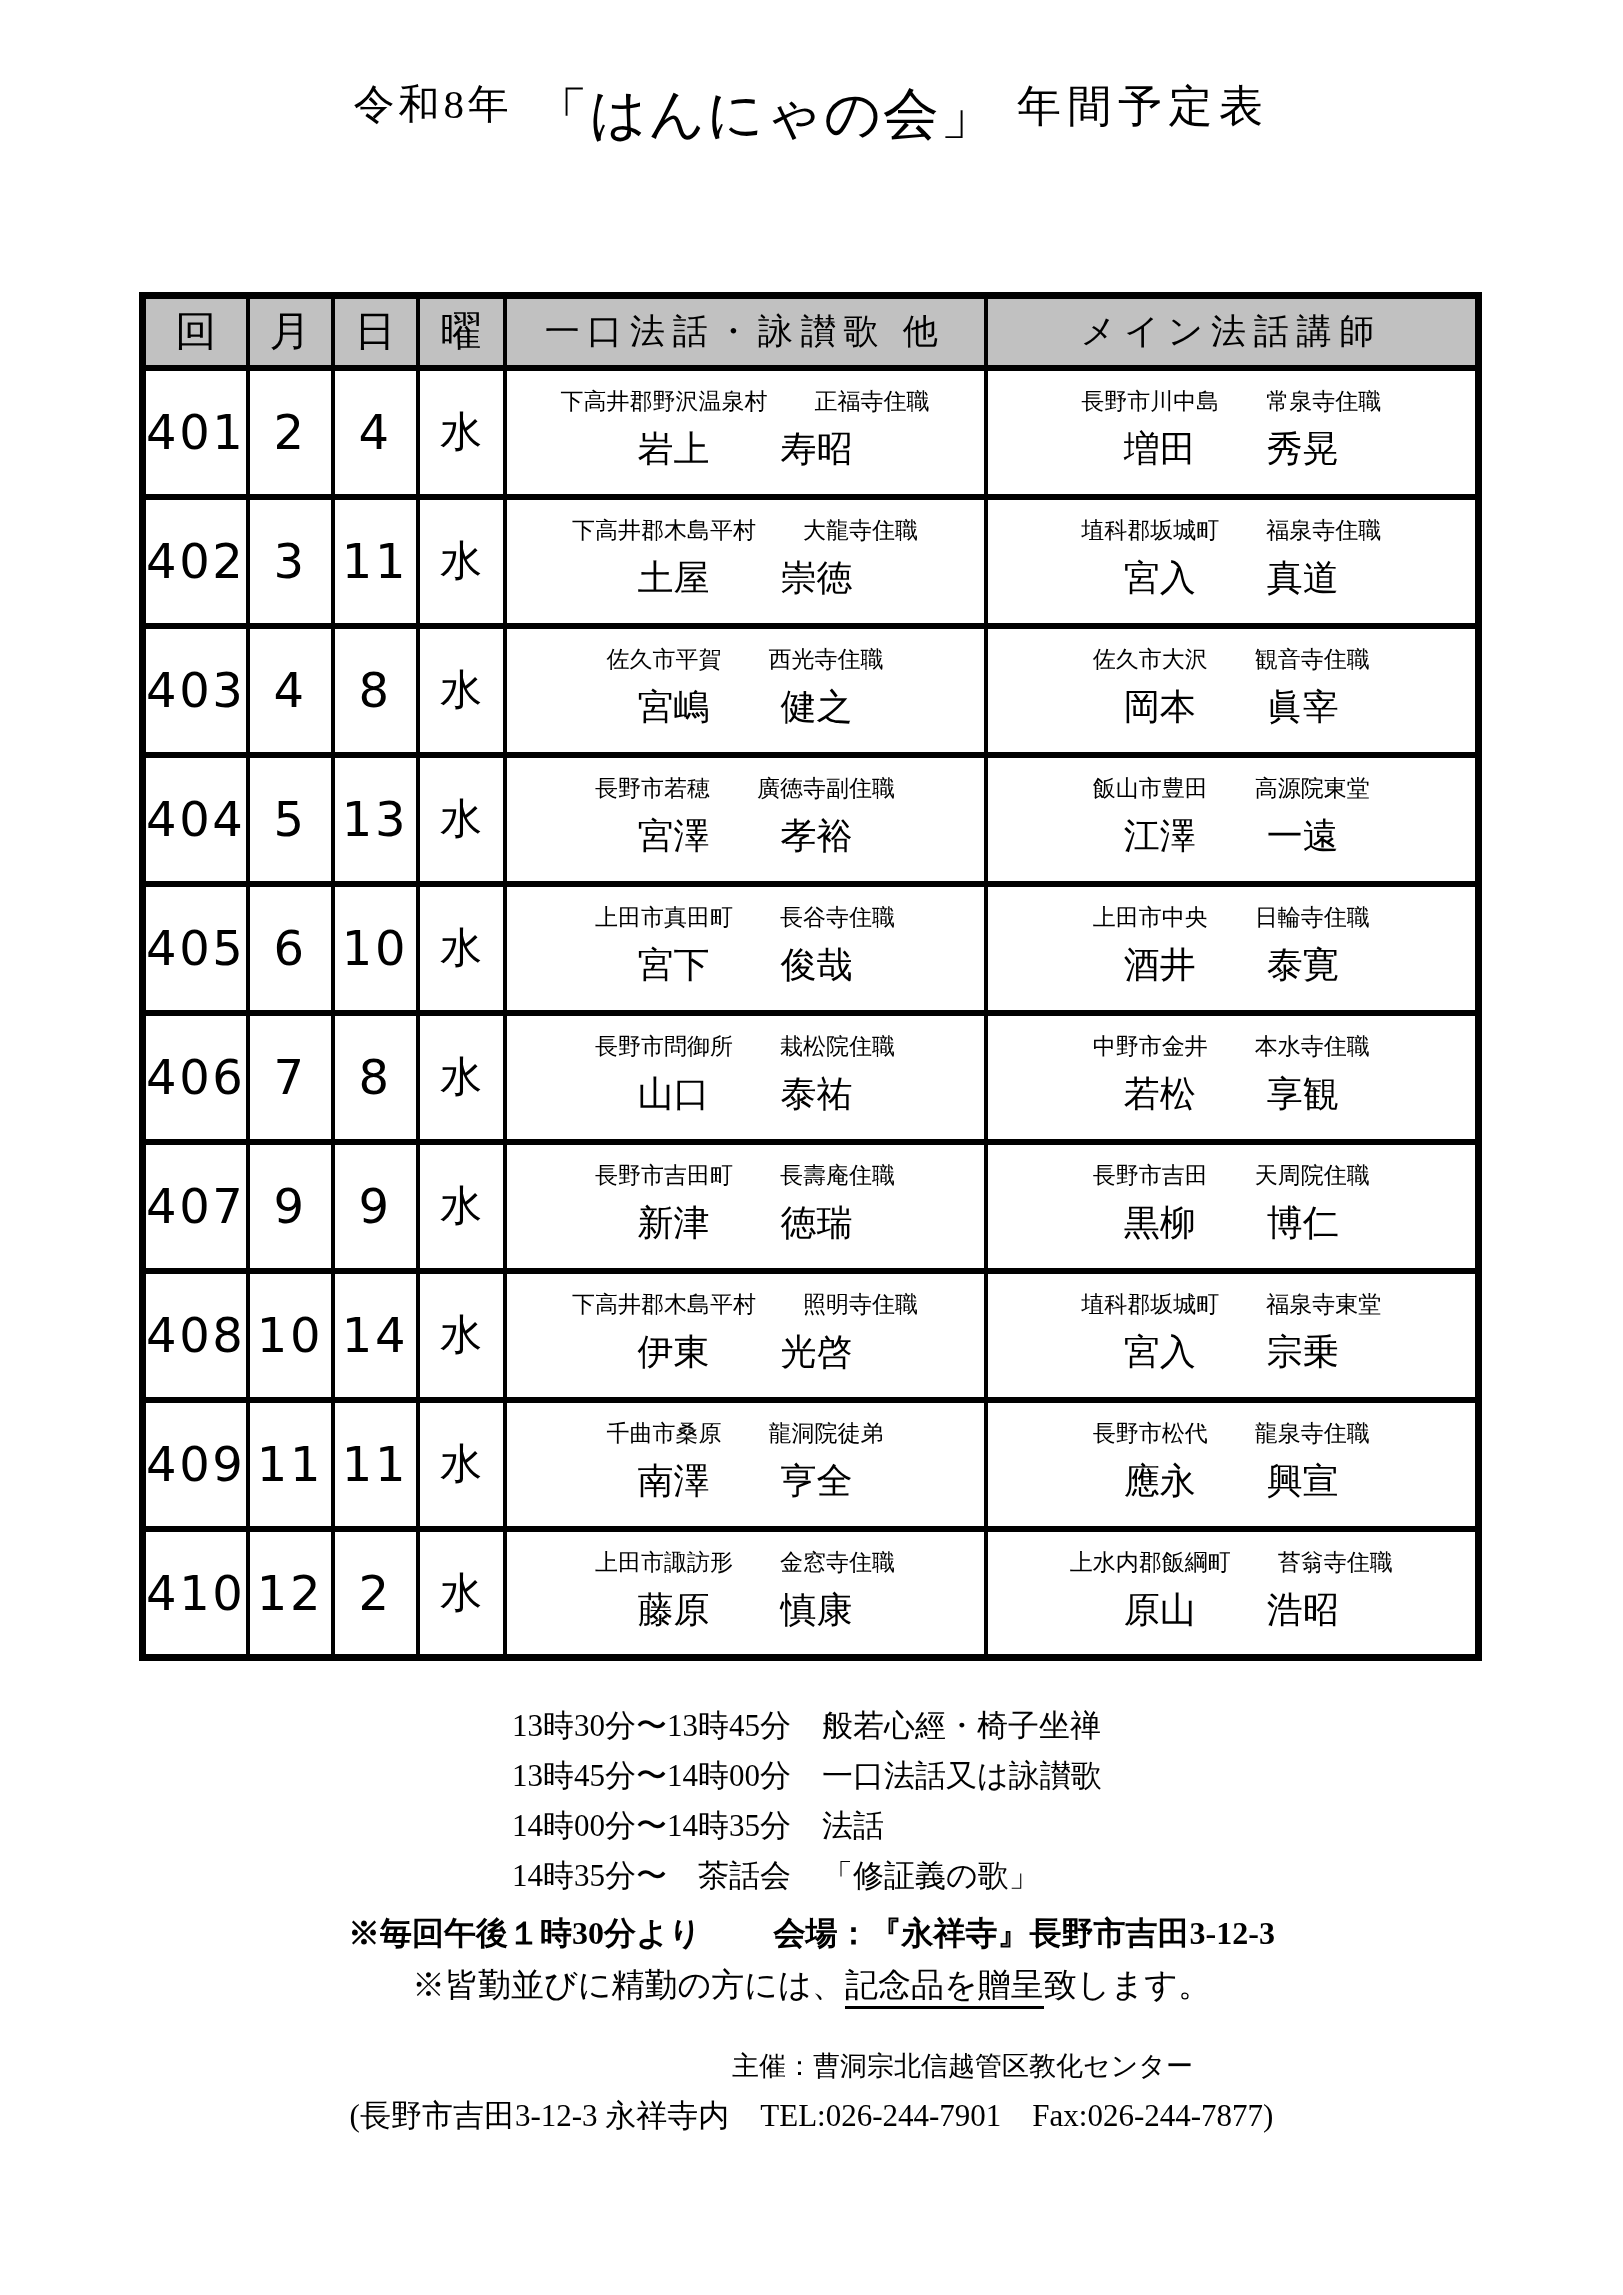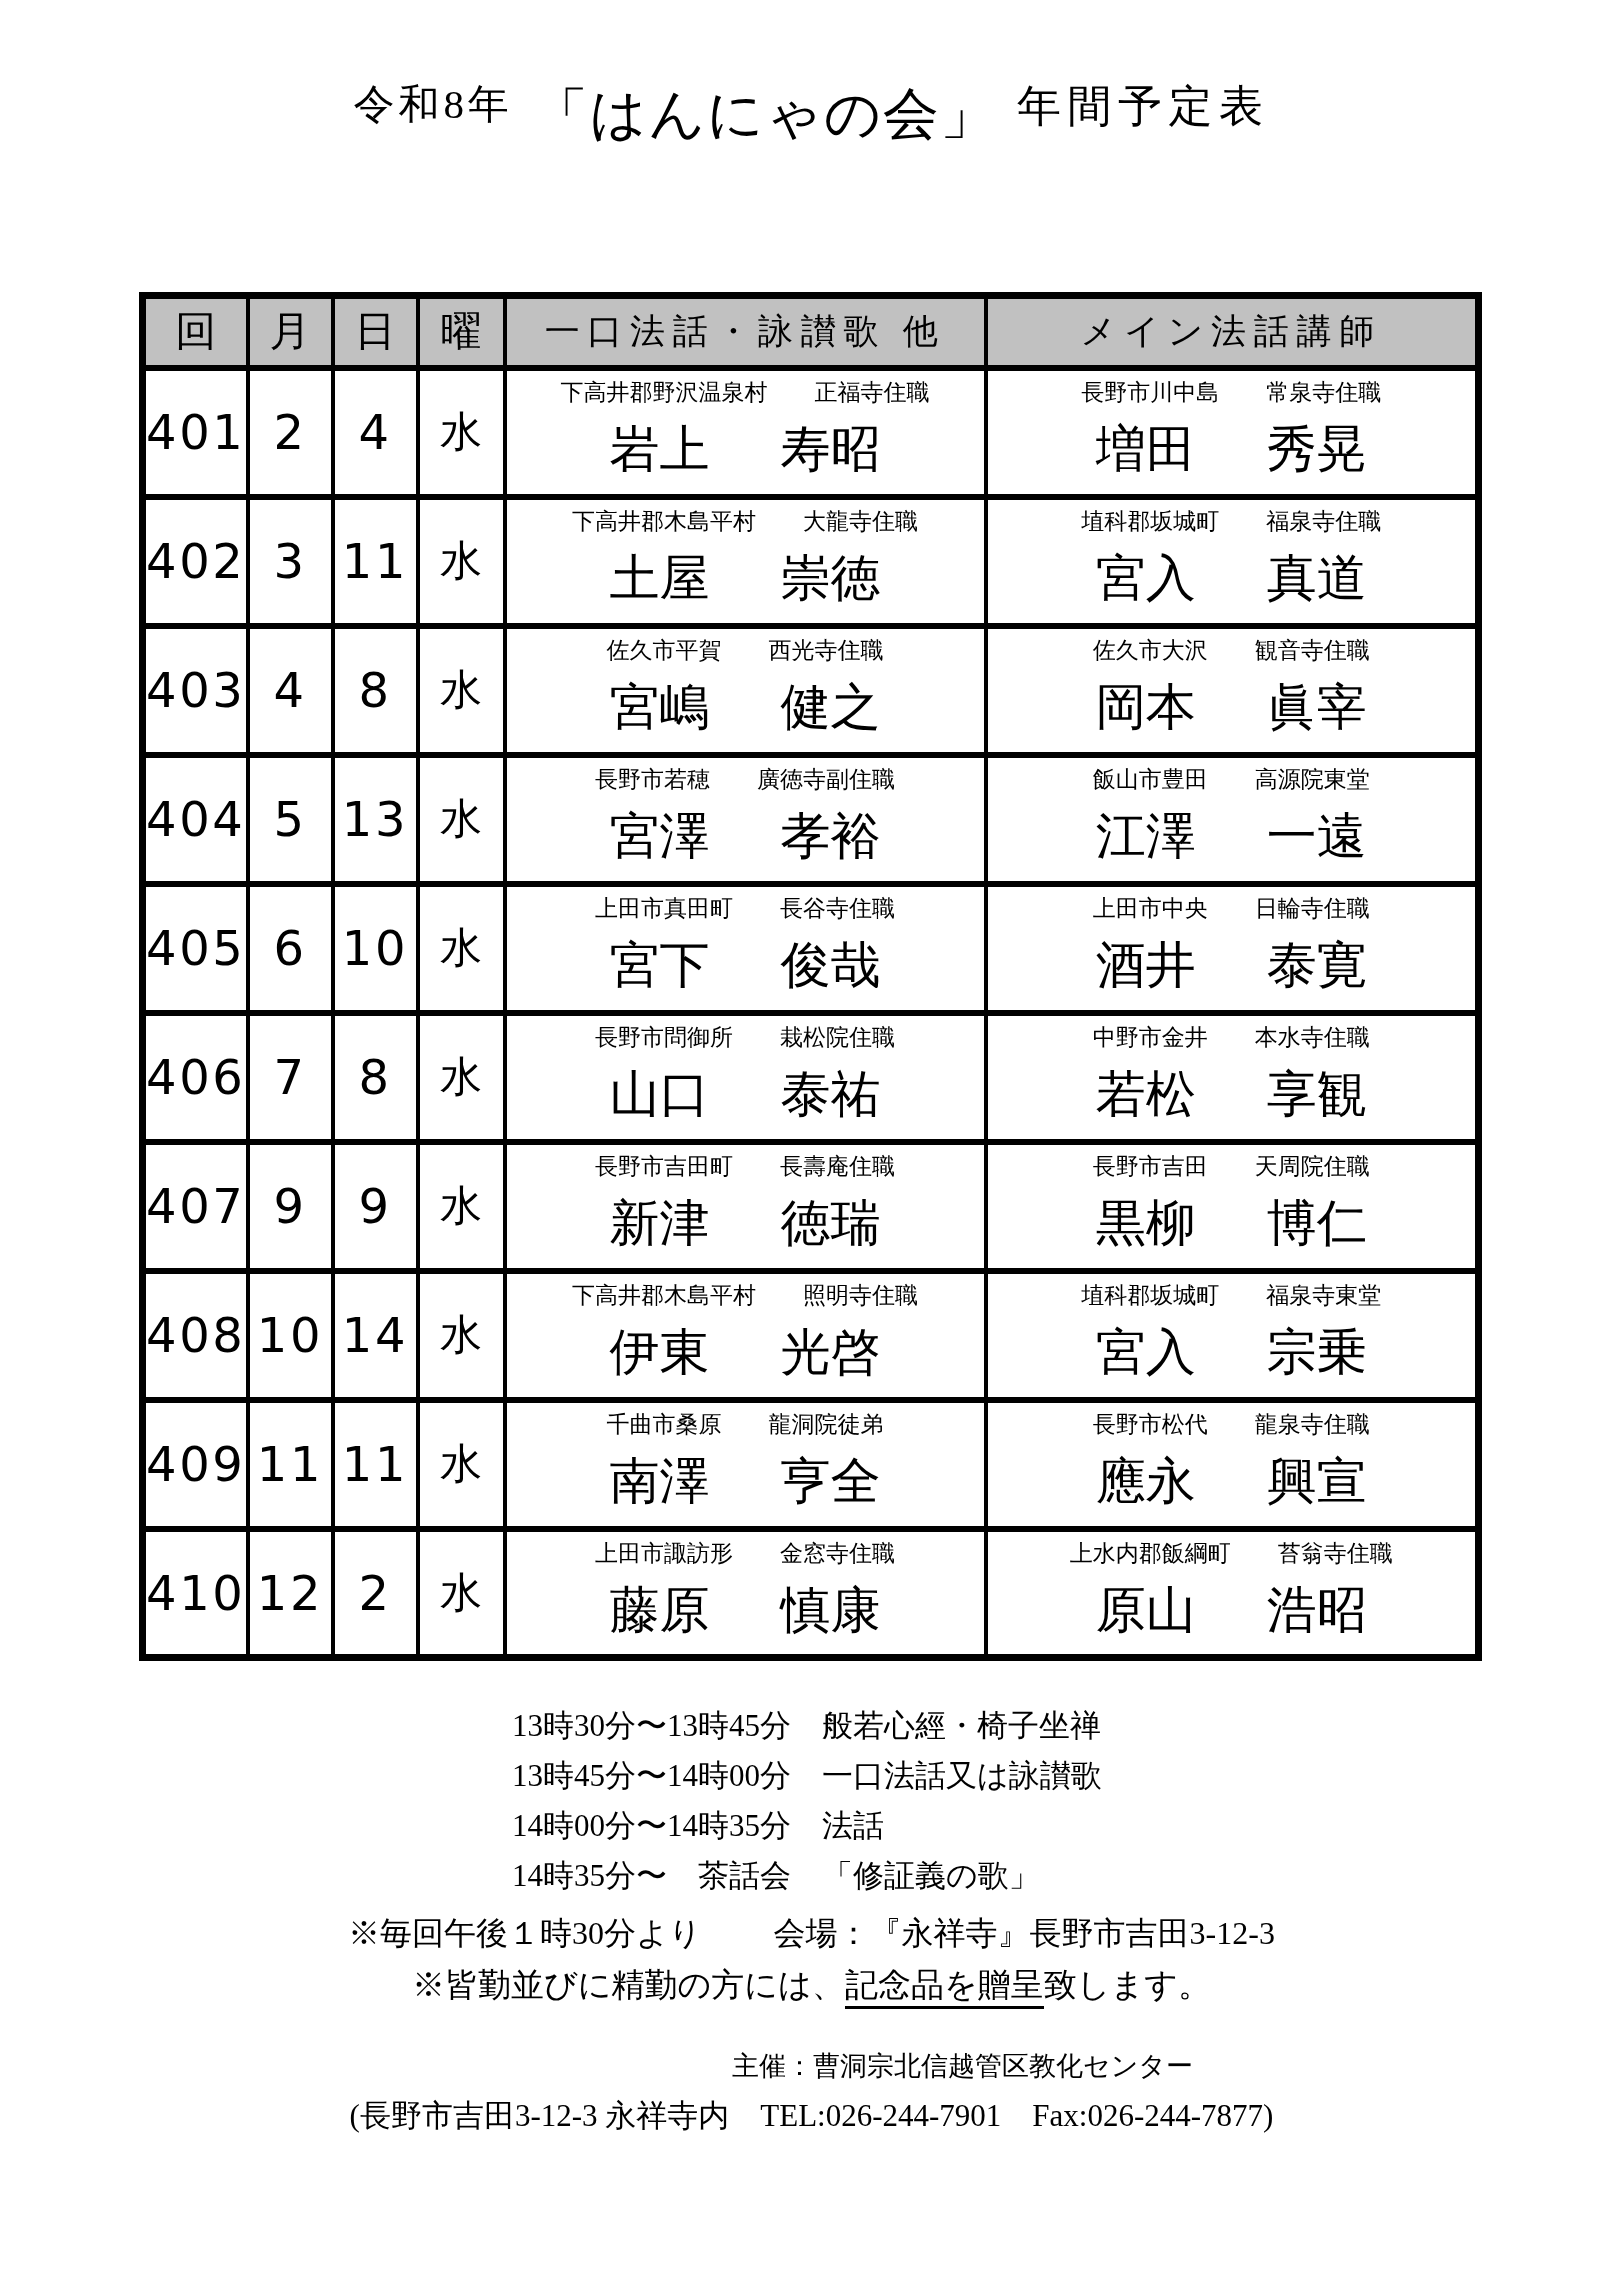--- a/index.html
+++ b/index.html
@@ -35,34 +35,34 @@
   td.num {
     font-family:"DejaVu Sans","Liberation Sans",sans-serif;
     font-size:48px; letter-spacing:2.6px;
   }
   td.wk { font-size:42px; }
   .cellv {
     display:flex; flex-direction:column; align-items:center; justify-content:center;
     height:100%; gap:7.9px; padding:2.6px 0 6.5px 0;
   }
   .affil { display:flex; gap:47px; font-size:23px; white-space:nowrap; }
-  .name  { display:flex; gap:71px; font-size:50px; white-space:nowrap; }
+  .name  { display:flex; gap:71px; font-size:36px; white-space:nowrap; }
 
   
   .timetable { position:absolute; left:512px; top:1705px; }
   .tt-row {
     display:flex; gap:31px; align-items:flex-start; height:50px;
     font-size:31px; white-space:nowrap;
   }
 
   
   .note1 {
     position:absolute; top:1912px; left:0; right:0;
     display:flex; justify-content:center; gap:72px;
-    font-size:32px; white-space:nowrap;
+    font-size:32px; white-space:nowrap;font-weight:bold;
   }
   .note2 {
     position:absolute; top:1963px; left:0; right:0;
     text-align:center; font-size:33px; white-space:nowrap;
   }
   .note2 .ul { border-bottom:3.3px solid #000; padding-bottom:3px; }
 
   .organizer {
     position:absolute; top:2048px; left:732px;
     font-size:27px; white-space:nowrap;

